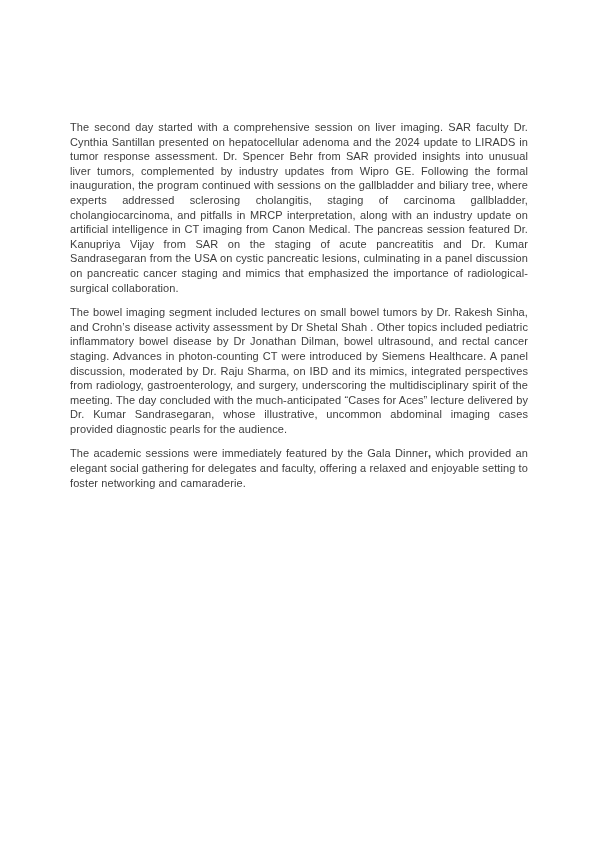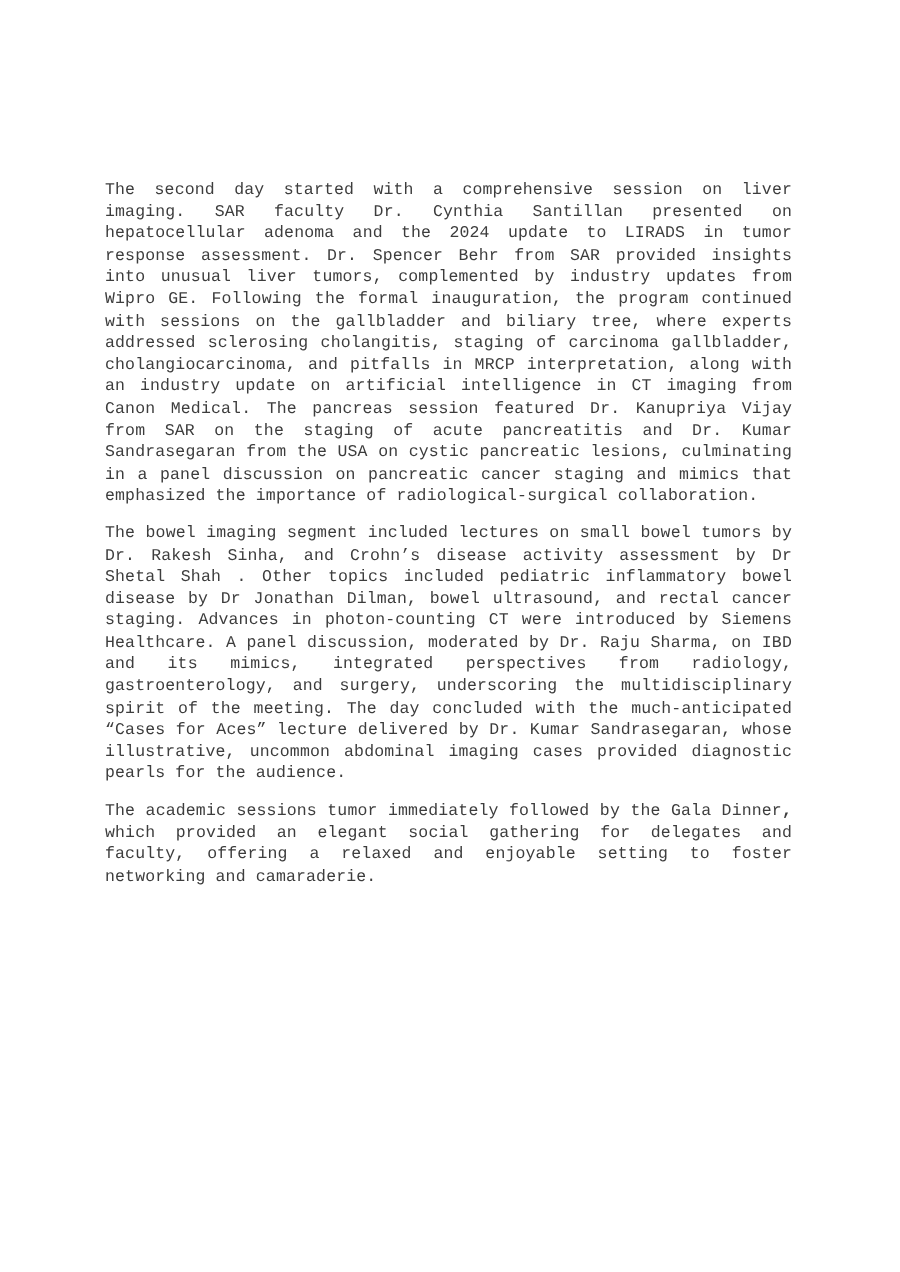--- a/index.html
+++ b/index.html
@@ -6,21 +6,21 @@
     margin: 0;
     padding: 0;
     background: #ffffff;
   }
   .page {
     position: relative;
     width: 600px;
     height: 723px;
     background: #ffffff;
     overflow: hidden;
-    font-family: Liberation Mono, monospace;
+    font-family: Liberation Sans, sans-serif;
   }
   .text-block {
     position: absolute;
     left: 70px;
     top: 120px;
     width: 458px;
     font-size: 11px;
     line-height: 14.6px;
     text-align: justify;
     letter-spacing: 0.1px;
@@ -32,15 +32,15 @@
     font-weight: bold;
   }
 </style>
 </head>
 <body>
 
 <div class="page" style="background: rgb(255, 255, 255);">
   <div class="text-block" style="color: rgb(61, 61, 61);">
     <p><span>The second day started with a comprehensive session on liver imaging. SAR faculty Dr. Cynthia Santillan presented on hepatocellular adenoma and the 2024 update to LIRADS in tumor response assessment. Dr. Spencer Behr from SAR provided insights into unusual liver tumors, complemented by industry updates from Wipro GE. Following the formal inauguration, the program continued with sessions on the gallbladder and biliary tree, where experts addressed sclerosing cholangitis, staging of carcinoma gallbladder, cholangiocarcinoma, and pitfalls in MRCP interpretation, along with an industry update on artificial intelligence in CT imaging from Canon Medical. The pancreas session featured Dr. Kanupriya Vijay from SAR on the staging of acute pancreatitis and Dr. Kumar Sandrasegaran from the USA on cystic pancreatic lesions, culminating in a panel discussion on pancreatic cancer staging and mimics that emphasized the importance of radiological-surgical collaboration.</span></p>
     <p><span>The bowel imaging segment included lectures on small bowel tumors by Dr. Rakesh Sinha, and Crohn’s disease activity assessment by Dr Shetal Shah . Other topics included pediatric inflammatory bowel disease by Dr Jonathan Dilman, bowel ultrasound, and rectal cancer staging. Advances in photon-counting CT were introduced by Siemens Healthcare. A panel discussion, moderated by Dr. Raju Sharma, on IBD and its mimics, integrated perspectives from radiology, gastroenterology, and surgery, underscoring the multidisciplinary spirit of the meeting. The day concluded with the much-anticipated “Cases for Aces” lecture delivered by Dr. Kumar Sandrasegaran, whose illustrative, uncommon abdominal imaging cases provided diagnostic pearls for the audience.</span></p>
-    <p><span>The academic sessions tumor immediately followed by the Gala Dinner</span><span class="bold">,</span><span> which provided an elegant social gathering for delegates and faculty, offering a relaxed and enjoyable setting to foster networking and camaraderie.</span></p>
+    <p><span>The academic sessions were immediately featured by the Gala Dinner</span><span class="bold">,</span><span> which provided an elegant social gathering for delegates and faculty, offering a relaxed and enjoyable setting to foster networking and camaraderie.</span></p>
   </div>
 </div>
 
 </body></html>

